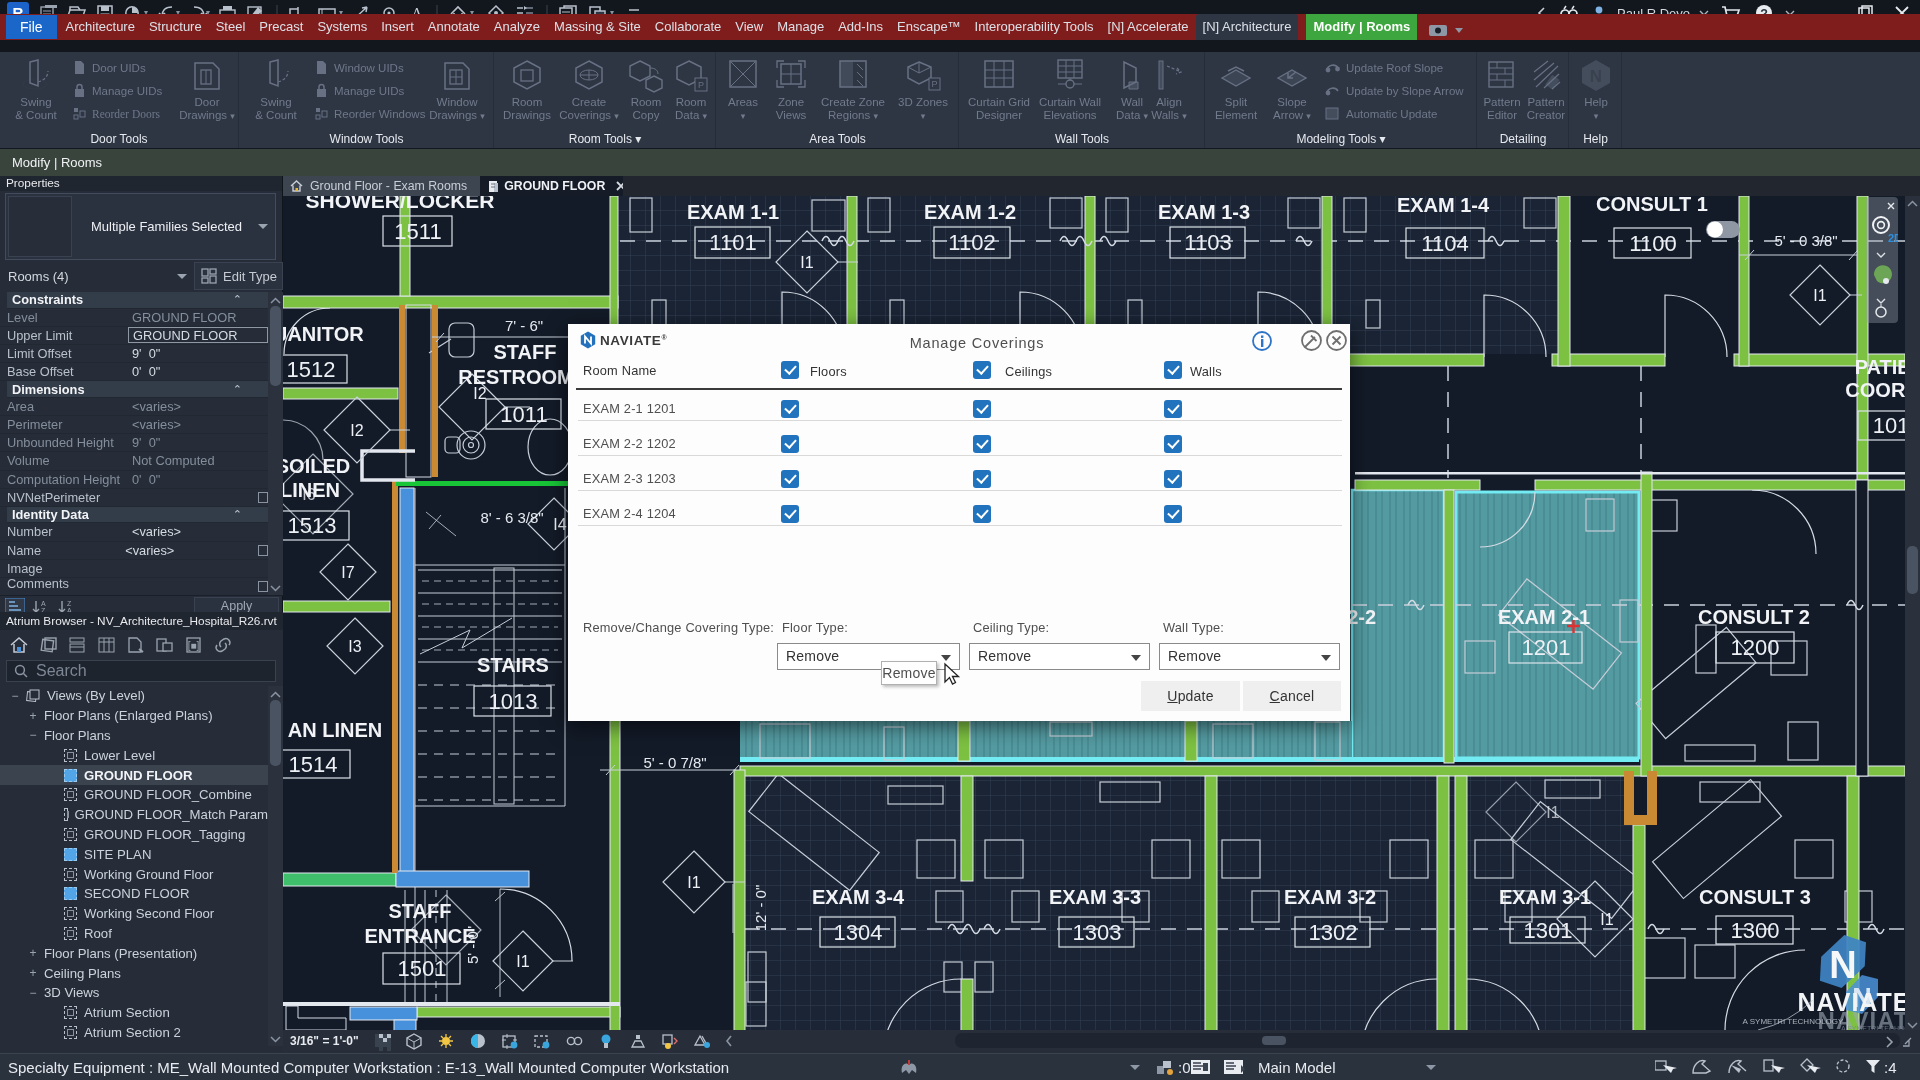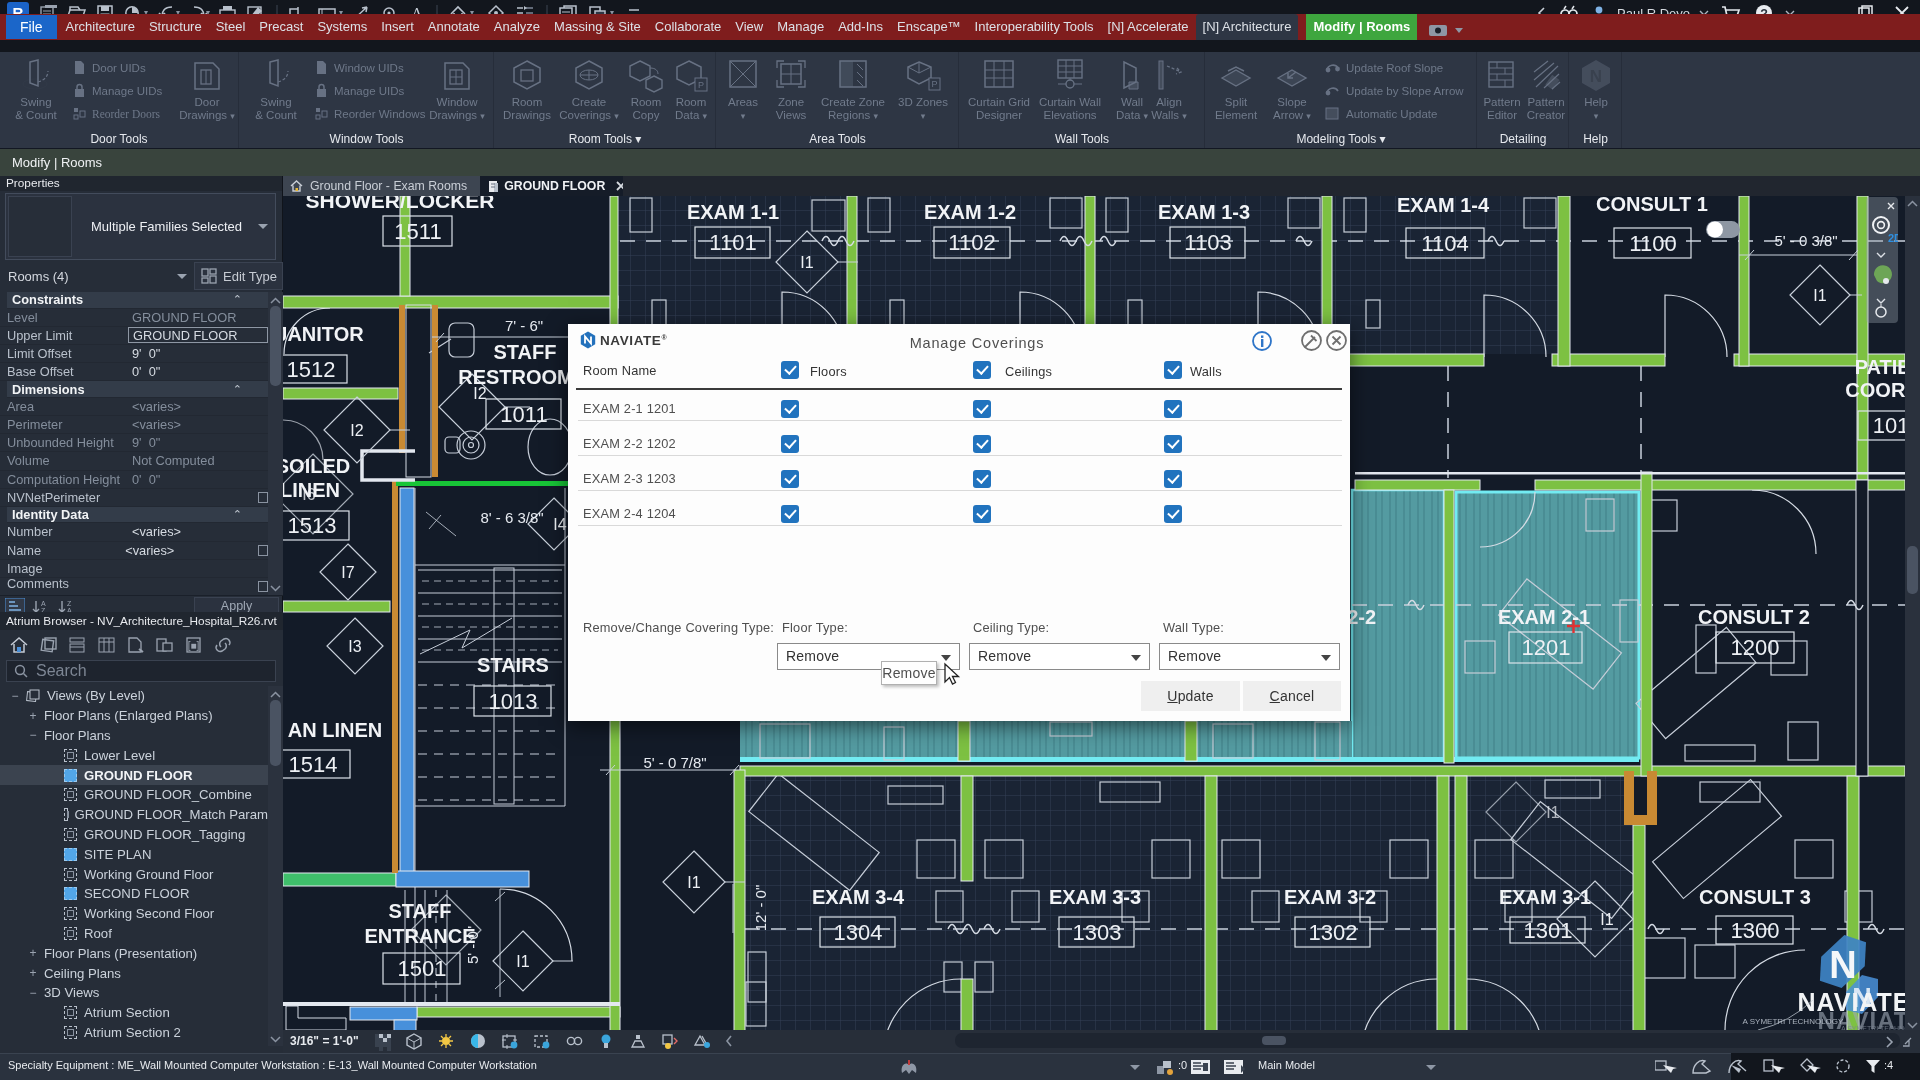--- a/index.html
+++ b/index.html
@@ -60,21 +60,21 @@
 
 #dlg{position:absolute;left:568px;top:324px;width:782px;height:397px;background:#FDFDFD;box-shadow:0 5px 20px rgba(0,0,0,.55);font-size:12.8px;color:#4A4A4A;letter-spacing:.2px;}
 #dlg .dd{height:27px;border:1px solid #8A8A8A;background:#FFF;color:#333;font-size:14px;line-height:25px;padding-left:8px;}
 #dlg .dd:after{content:"";position:absolute;right:8px;top:11px;border-left:5px solid transparent;border-right:5px solid transparent;border-top:6px solid #444;}
 #dlg .btn{height:30px;background:#EFEFEF;color:#333;font-size:14px;text-align:center;line-height:30px;}
 .dcb{position:absolute;width:18px;height:18px;background:#2173BE;border-radius:3px;}
 .dcb:after{content:"";position:absolute;left:3.5px;top:4px;width:9px;height:5px;border-left:2.6px solid #fff;border-bottom:2.6px solid #fff;transform:rotate(-48deg);}
 
 
 #viewbar{position:absolute;left:283px;top:1030px;width:1637px;height:23px;background:#272E39;color:#E8EBEF;font-size:12px;}
-#statusbar{position:absolute;left:0;top:1053px;width:1731px;height:27px;background:#2A323E;border-top:1px solid #3A4350;color:#E8EBEF;font-size:11px;}
+#statusbar{position:absolute;left:0;top:1053px;width:1920px;height:27px;background:#2A323E;border-top:1px solid #3A4350;color:#E8EBEF;font-size:15px;}
 </style>
 </head>
 <body>
 <div id="app">
 <div id="titlebar">
   <div id="qat">
     <svg width="30" height="24">
           <rect x="3" y="1" width="22" height="22" rx="3" fill="#1B63C8"></rect>
           <text x="14" y="17" fill="#fff" font-size="15" font-weight="bold" text-anchor="middle" font-family="Liberation Sans">R</text>
         </svg>

